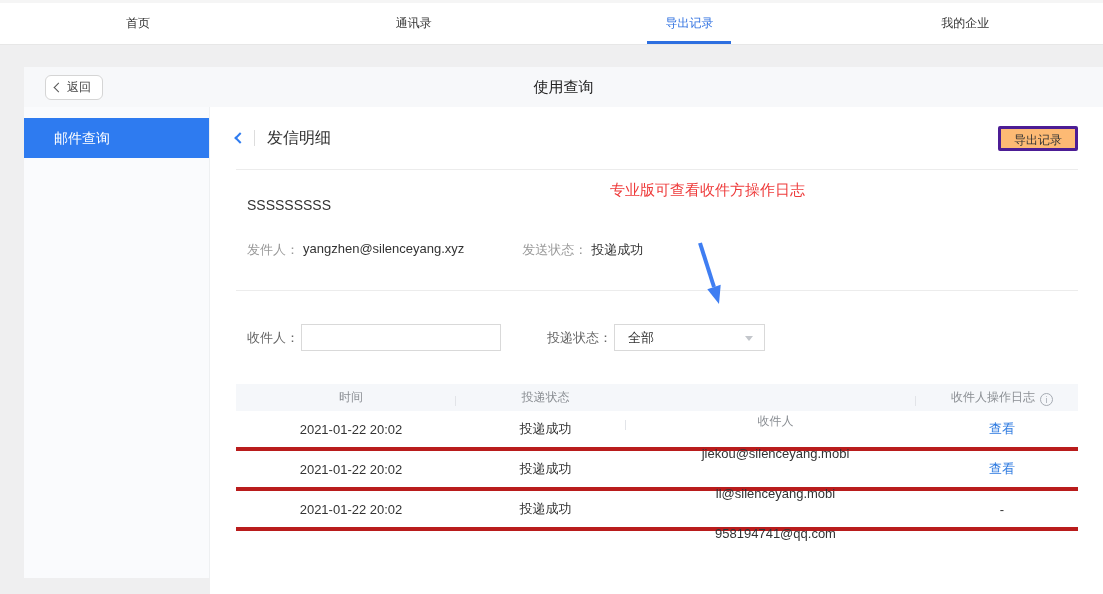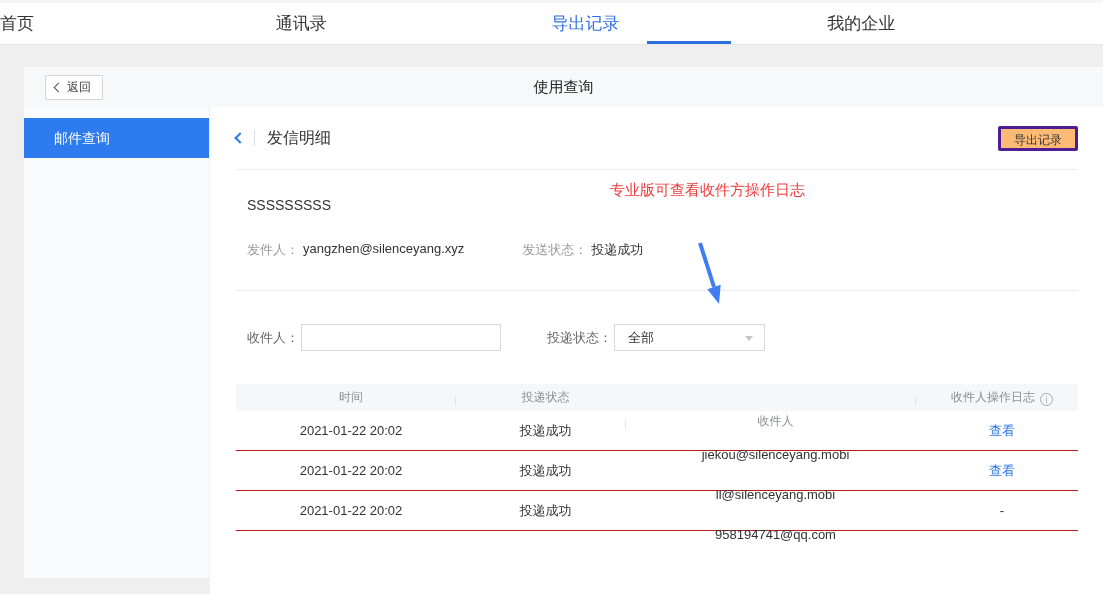--- a/index.html
+++ b/index.html
@@ -18,36 +18,36 @@
     overflow:hidden;
     color:#333;
   }
   
   .topnav{
     position:absolute;left:0;top:0;width:1103px;height:45px;
     background:#fff;border-top:3px solid #f5f5f5;border-bottom:1px solid #e7e7e7;
     display:flex;
   }
   .nav-item{
-    flex:1;text-align:left;line-height:41px;font-size:17px;color:#333;
+    flex:1;text-align:center;line-height:41px;font-size:12px;color:#333;
     position:relative;cursor:pointer;
   }
   .nav-item.active{color:var(--nav-active);}
   .nav-item.active::after{
     content:"";position:absolute;left:50%;transform:translateX(-50%);
     bottom:0;width:84px;height:3px;background:var(--nav-active);
   }
   
   .subbar{
     position:absolute;left:24px;top:67px;width:1079px;height:40px;
     background:#f7f8fa;
   }
   .back-btn{
     position:absolute;left:21px;top:8px;height:25px;
-    background:#fff;border:1px solid #d5d5d5;border-radius:1px;
+    background:#fff;border:1px solid #d5d5d5;border-radius:6px;
     display:inline-flex;align-items:center;padding:0 11px 0 9px;
     font-size:12px;color:#444;cursor:pointer;
   }
   .chev{
     display:inline-block;width:7px;height:7px;
     border-left:1px solid #555;border-bottom:1px solid #555;
     transform:rotate(45deg);margin-right:5px;
   }
   .subbar-title{
     text-align:center;line-height:40px;font-size:15px;color:#222;
@@ -138,21 +138,21 @@
     content:"";position:absolute;left:0;top:7px;width:1px;height:13px;background:#e2e4e8;
   }
   .info-icon{
     display:inline-flex;align-items:center;justify-content:center;
     width:13px;height:13px;border:1px solid #a6abb3;border-radius:50%;
     font-size:9px;color:#a6abb3;margin-left:5px;vertical-align:-2px;
     font-style:normal;
   }
   .trow{
     display:flex;height:40px;align-items:center;
-    border-bottom:1px solid #b91c1c;font-size:13px;color:#333;
+    border-bottom:4px solid #b91c1c;font-size:13px;color:#333;
   }
   .link{color:var(--link);cursor:pointer;}
 </style>
 </head>
 <body>
 
 <div class="topnav">
   <div class="nav-item">首页</div>
   <div class="nav-item">通讯录</div>
   <div class="nav-item active">导出记录</div>

